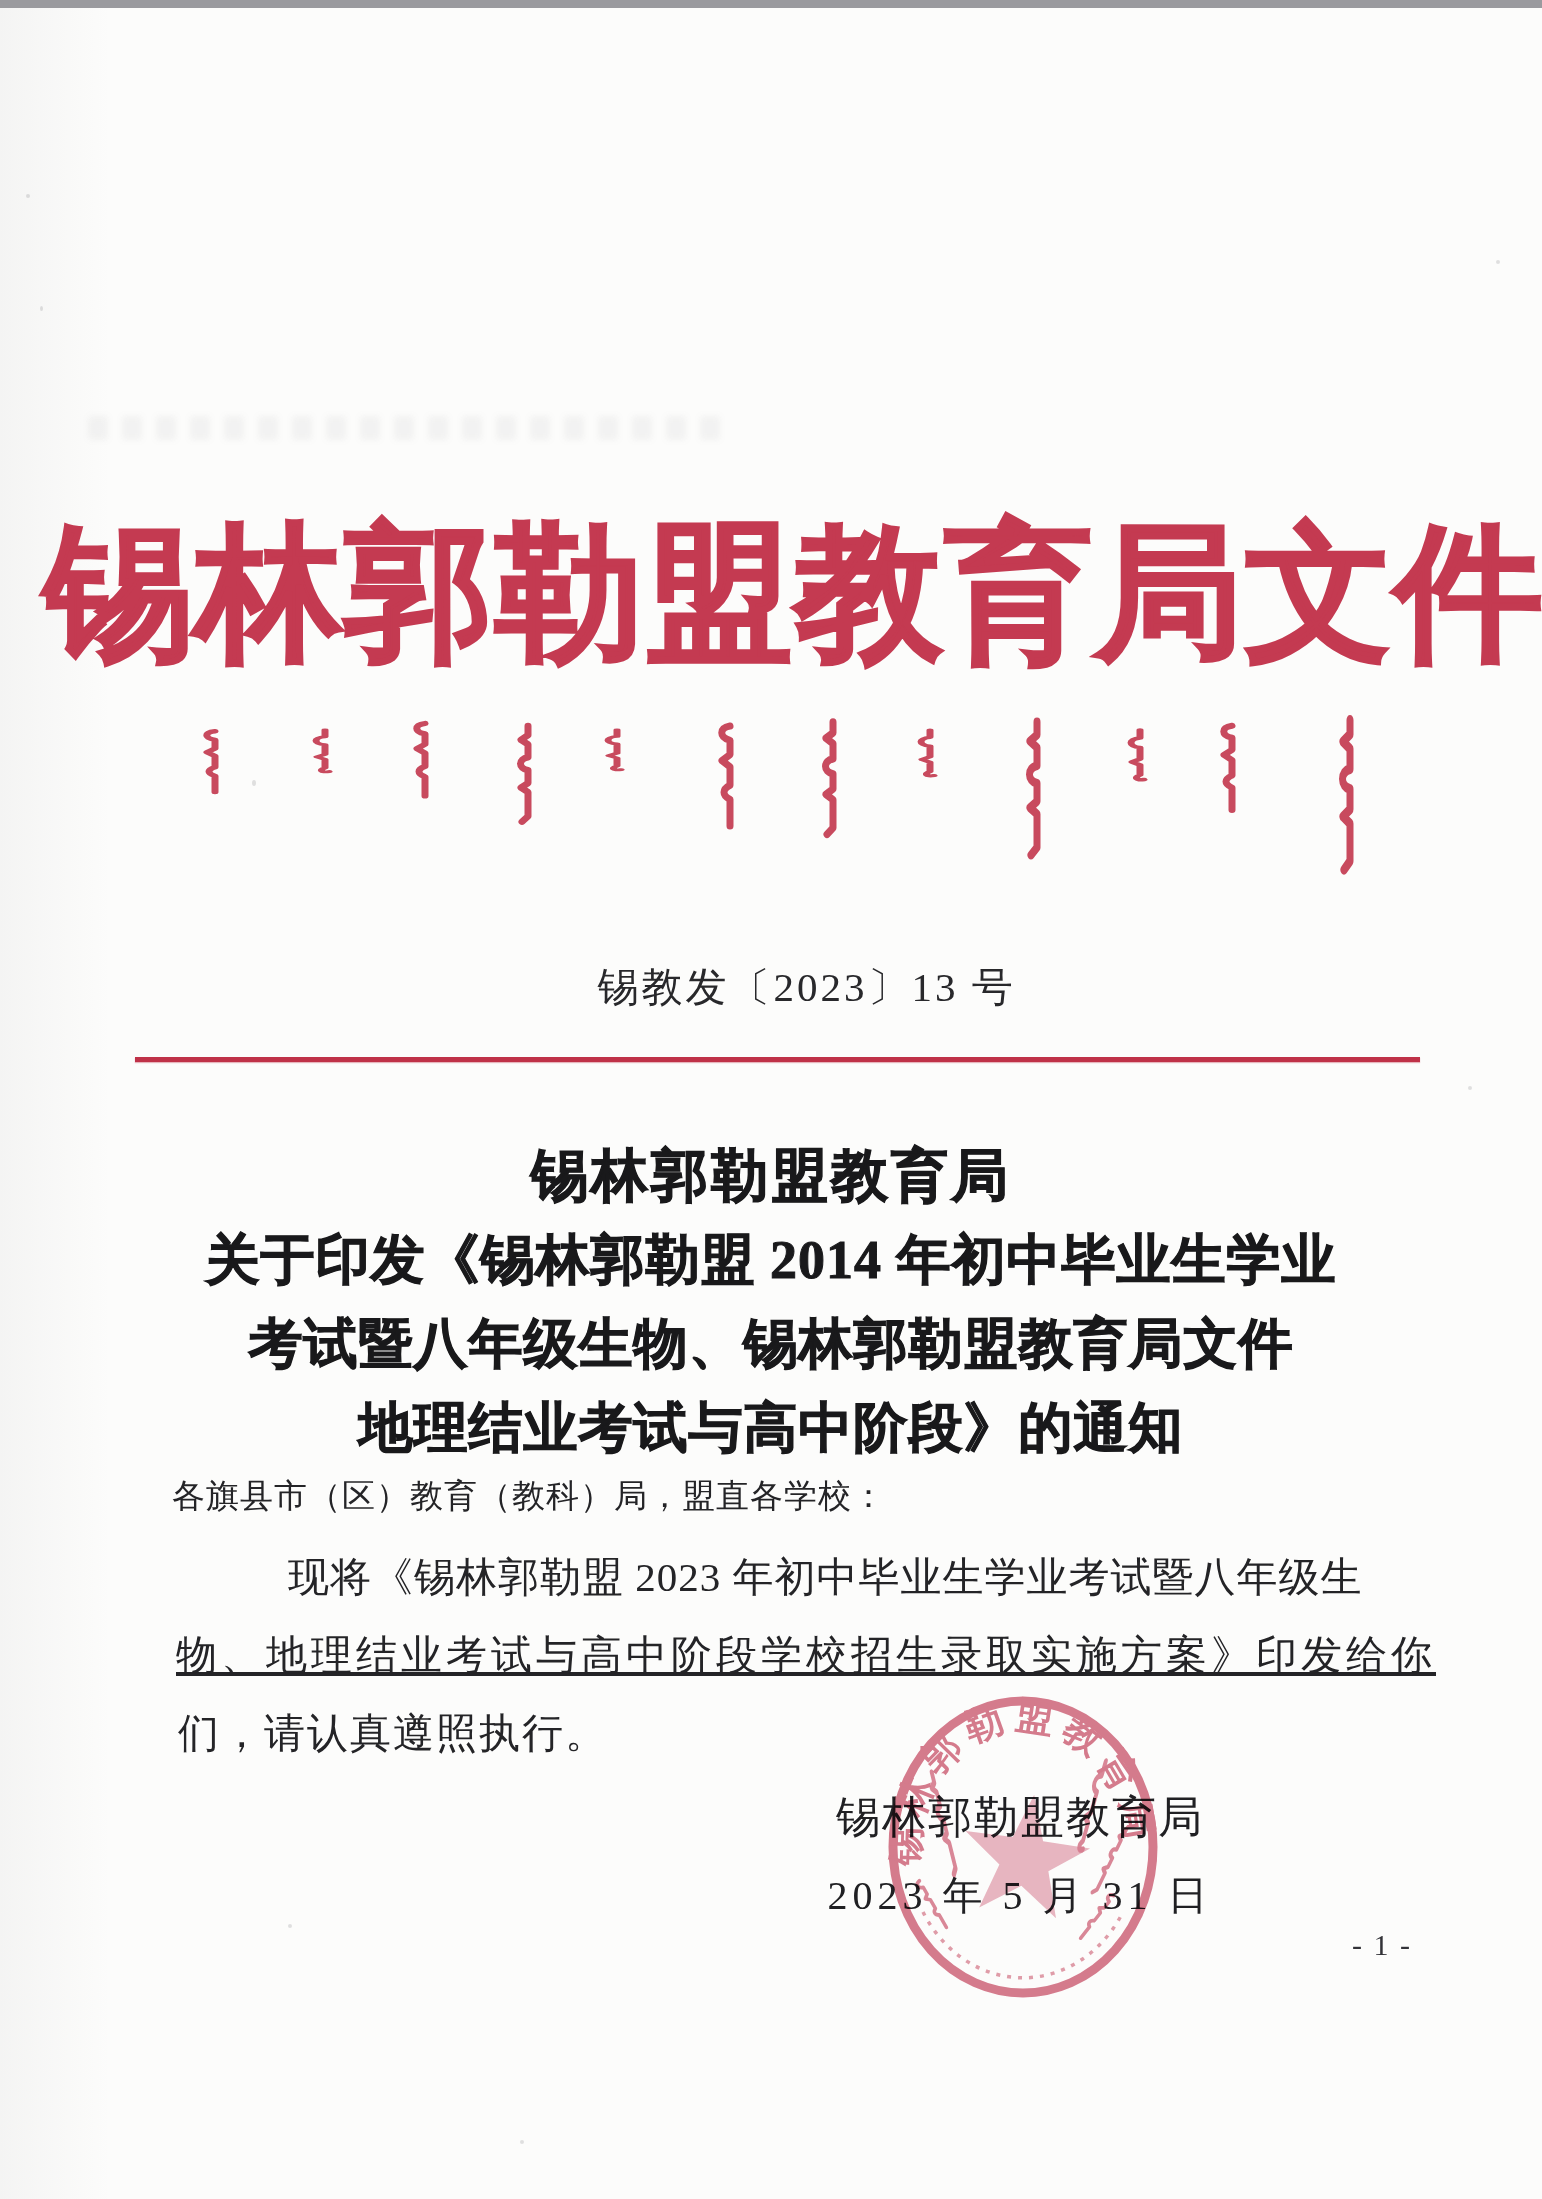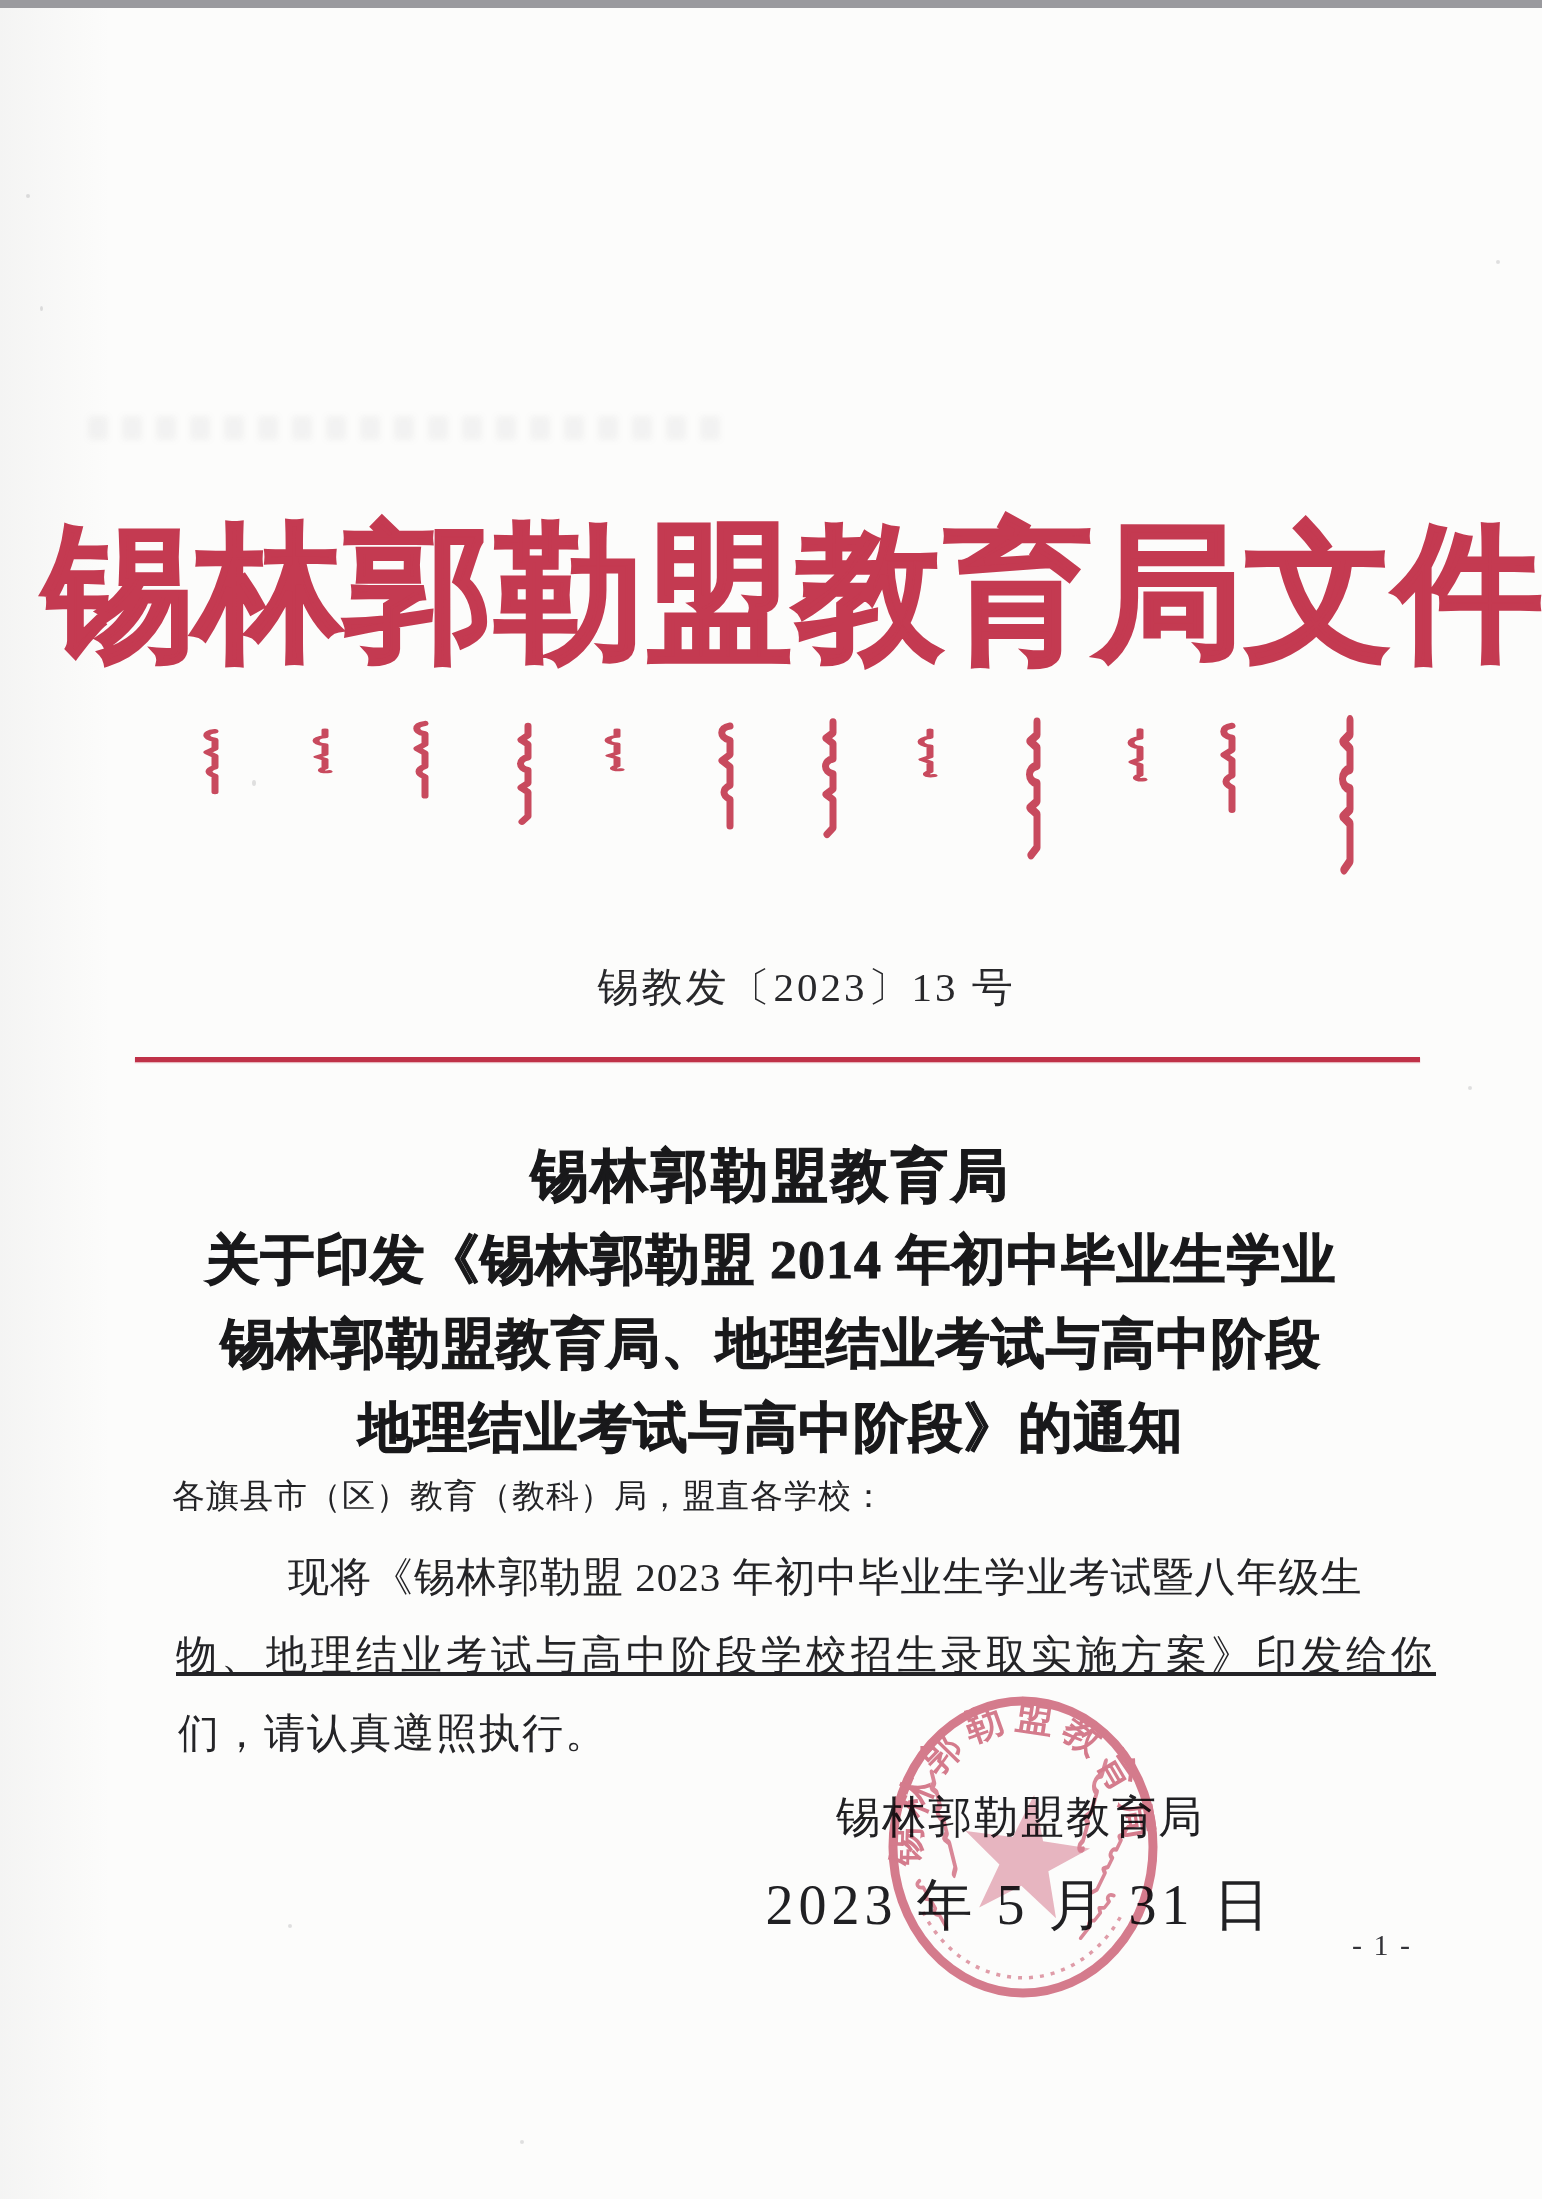--- a/index.html
+++ b/index.html
@@ -59,21 +59,21 @@
   }
   .body-l1{top:1542px;text-indent:102px;letter-spacing:1px;}
   .body-l2{top:1620px;left:176px;letter-spacing:4px;text-decoration:underline;}
   .body-l3{top:1698px;left:178px;letter-spacing:2px;}
   .signature{
     position:absolute;left:740px;top:1780px;width:560px;
     text-align:center;font-size:44px;letter-spacing:2px;color:#202023;white-space:nowrap;
   }
   .doc-date{
     position:absolute;left:740px;top:1860px;width:560px;
-    text-align:center;font-size:56px;letter-spacing:5px;color:#202023;white-space:nowrap;
+    text-align:center;font-size:40px;letter-spacing:5px;color:#202023;white-space:nowrap;
   }
   .seal{
     position:absolute;left:879px;top:1676px;width:288px;height:326px;
     mix-blend-mode:multiply;opacity:.92;filter:blur(.3px);
   }
   .page-number{
     position:absolute;left:1312px;top:1920px;width:140px;
     text-align:center;font-size:30px;letter-spacing:2px;color:#333338;white-space:nowrap;
   }
 </style>
@@ -117,21 +117,21 @@
     </g>
   </svg>
 
   <div class="doc-number">锡教发〔2023〕13 号</div>
 
   <div class="red-rule"></div>
 
   <div class="notice-title">
     <div class="t-line">锡林郭勒盟教育局</div>
     <div class="t-line">关于印发《锡林郭勒盟 2014 年初中毕业生学业</div>
-    <div class="t-line">锡林郭勒盟教育局、地理结业考试与高中阶段</div>
+    <div class="t-line">考试暨八年级生物、锡林郭勒盟教育局文件</div>
     <div class="t-line">地理结业考试与高中阶段》的通知</div>
   </div>
 
   <div class="salutation">各旗县市（区）教育（教科）局，盟直各学校：</div>
   <div class="body-line body-l1">现将《锡林郭勒盟 2023 年初中毕业生学业考试暨八年级生</div>
   <div class="body-line body-l2">物、地理结业考试与高中阶段学校招生录取实施方案》印发给你</div>
   <div class="body-line body-l3">们，请认真遵照执行。</div>
 
   <div class="signature">锡林郭勒盟教育局</div>
   <div class="doc-date">2023 年 5 月 31 日</div>

